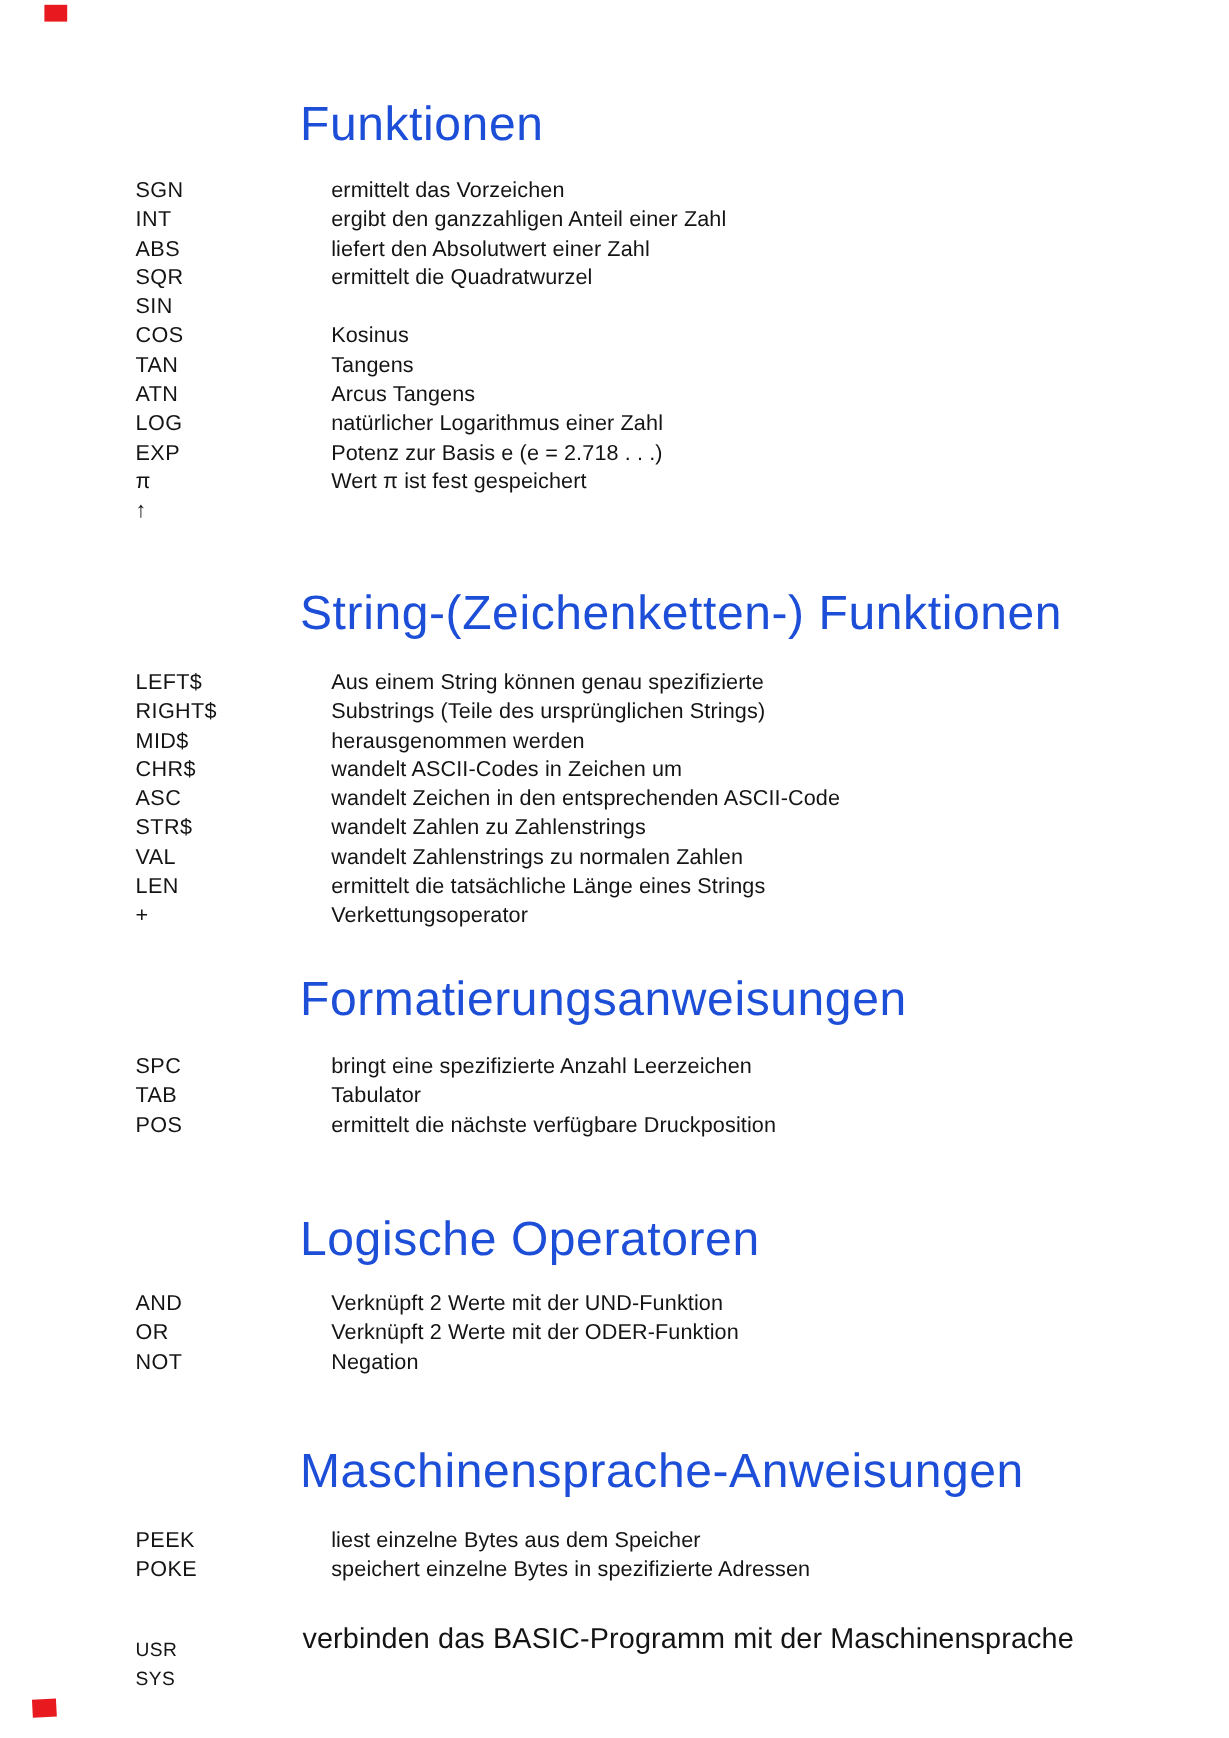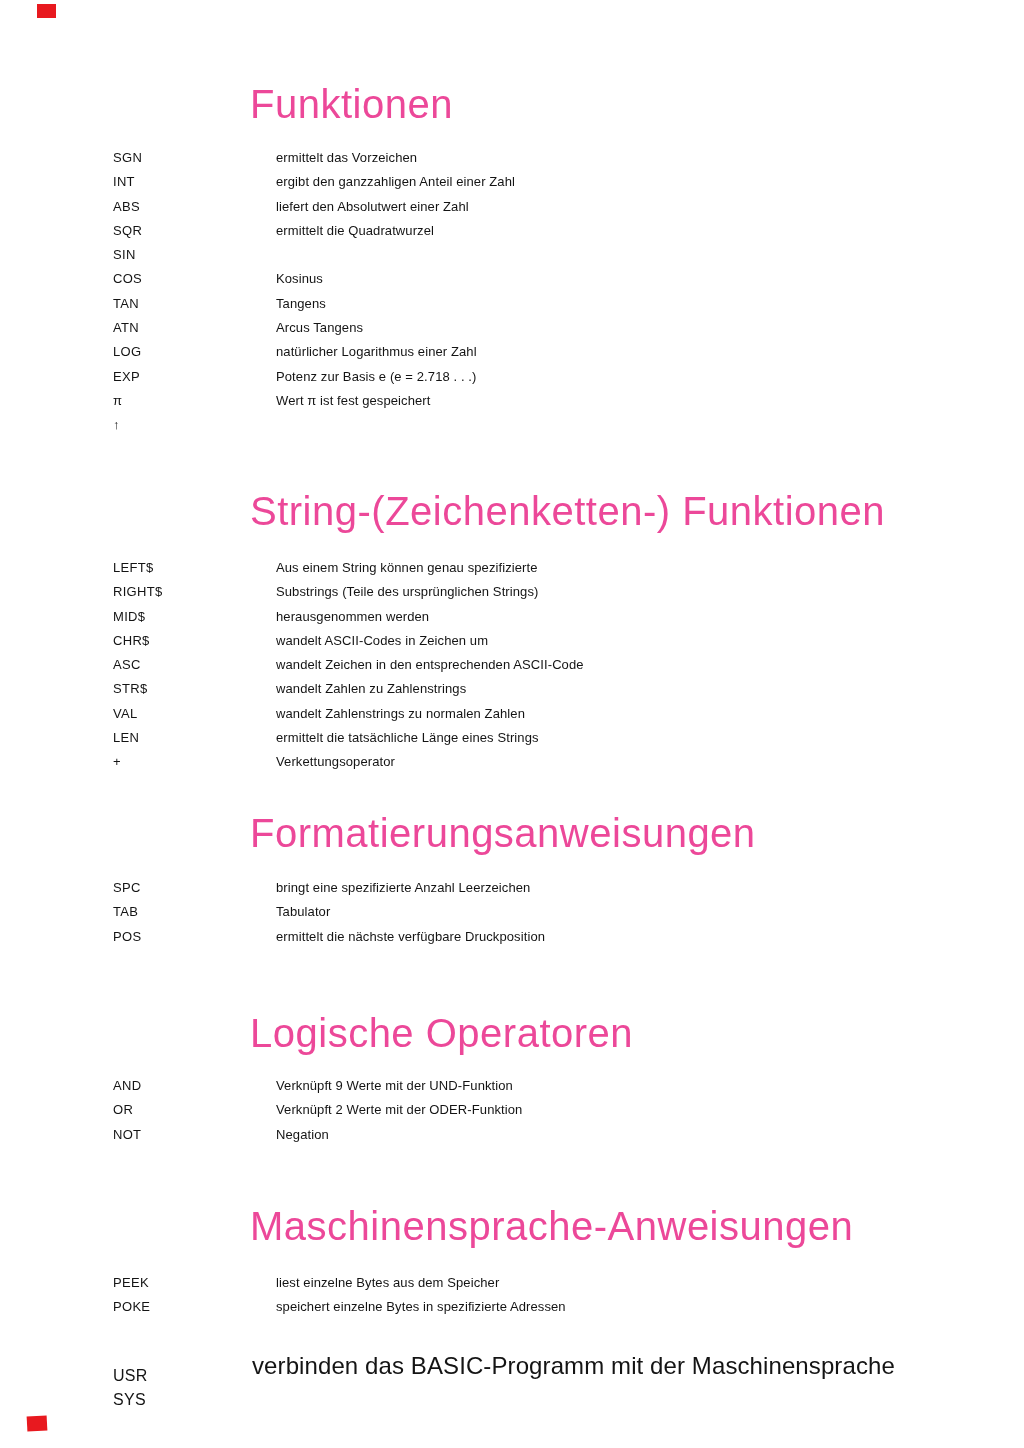--- a/index.html
+++ b/index.html
@@ -7,24 +7,24 @@
     position:relative;
     width:1024px;height:1448px;
     background:#ffffff;
     color:#141414;
     font-family:"Liberation Sans", sans-serif;
     overflow:hidden;
   }
   .section-title{
     position:absolute;left:250px;margin:0;
     font-size:40px;font-weight:400;line-height:1;
-    letter-spacing:0.5px;white-space:nowrap;color:#ec4899;
+    letter-spacing:0.5px;white-space:nowrap;color:#1d4ed8;
   }
   .rows{position:absolute;left:113px;right:20px;}
-  .row{display:flex;height:24.3px;line-height:24.3px;font-size:13px;white-space:nowrap;align-items:baseline;}
+  .row{display:flex;height:24.3px;line-height:24.3px;font-size:18px;white-space:nowrap;align-items:baseline;}
   .kw{flex:none;width:139px;letter-spacing:0.3px;line-height:24.3px;}
   .desc{flex:1;letter-spacing:0.1px;line-height:24.3px;margin-left:24px;}
   .group-row{display:flex;align-items:stretch;}
   .group-kws{flex:none;width:139px;margin-top:44px;}
   .group-kws .kw{display:block;height:24.3px;line-height:24.3px;}
   .group-desc{flex:1;display:flex;align-items:center;font-size:24px;letter-spacing:0.1px;white-space:nowrap;}
   .corner-mark{position:absolute;background:#e8191f;}
   .mark-top{left:37px;top:4px;width:19px;height:14px;}
   .mark-bottom{left:27px;top:1416px;width:20px;height:15px;transform:rotate(-3deg);}
 </style>
@@ -139,21 +139,21 @@
     <div class="row">
         <span class="kw">POS</span>
         <span class="desc">ermittelt die nächste verfügbare Druckposition</span>
       </div>
   </div>
 
   <h1 class="section-title" style="top:1013px">Logische Operatoren</h1>
   <div class="rows" style="top:1074px">
     <div class="row">
         <span class="kw">AND</span>
-        <span class="desc">Verknüpft 9 Werte mit der UND-Funktion</span>
+        <span class="desc">Verknüpft 2 Werte mit der UND-Funktion</span>
       </div>
     <div class="row">
         <span class="kw">OR</span>
         <span class="desc">Verknüpft 2 Werte mit der ODER-Funktion</span>
       </div>
     <div class="row">
         <span class="kw">NOT</span>
         <span class="desc">Negation</span>
       </div>
   </div>

